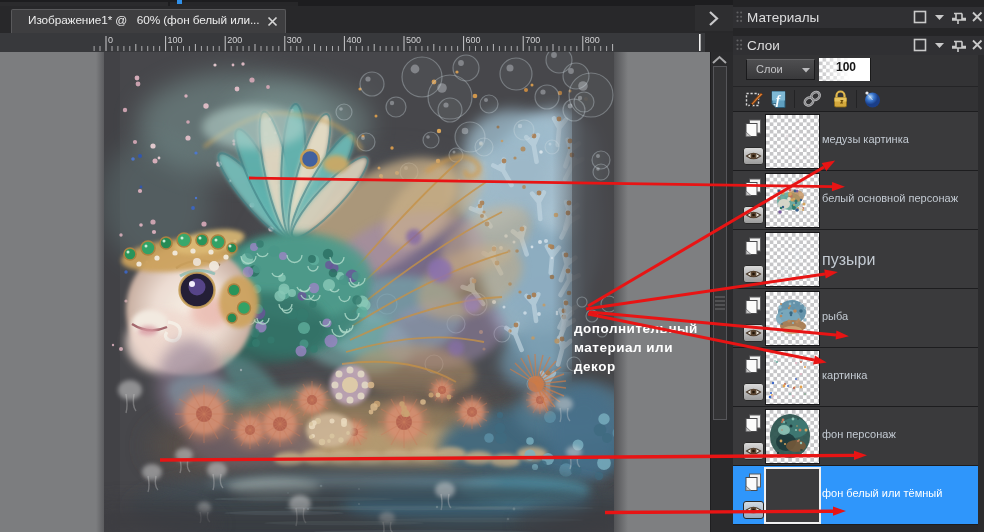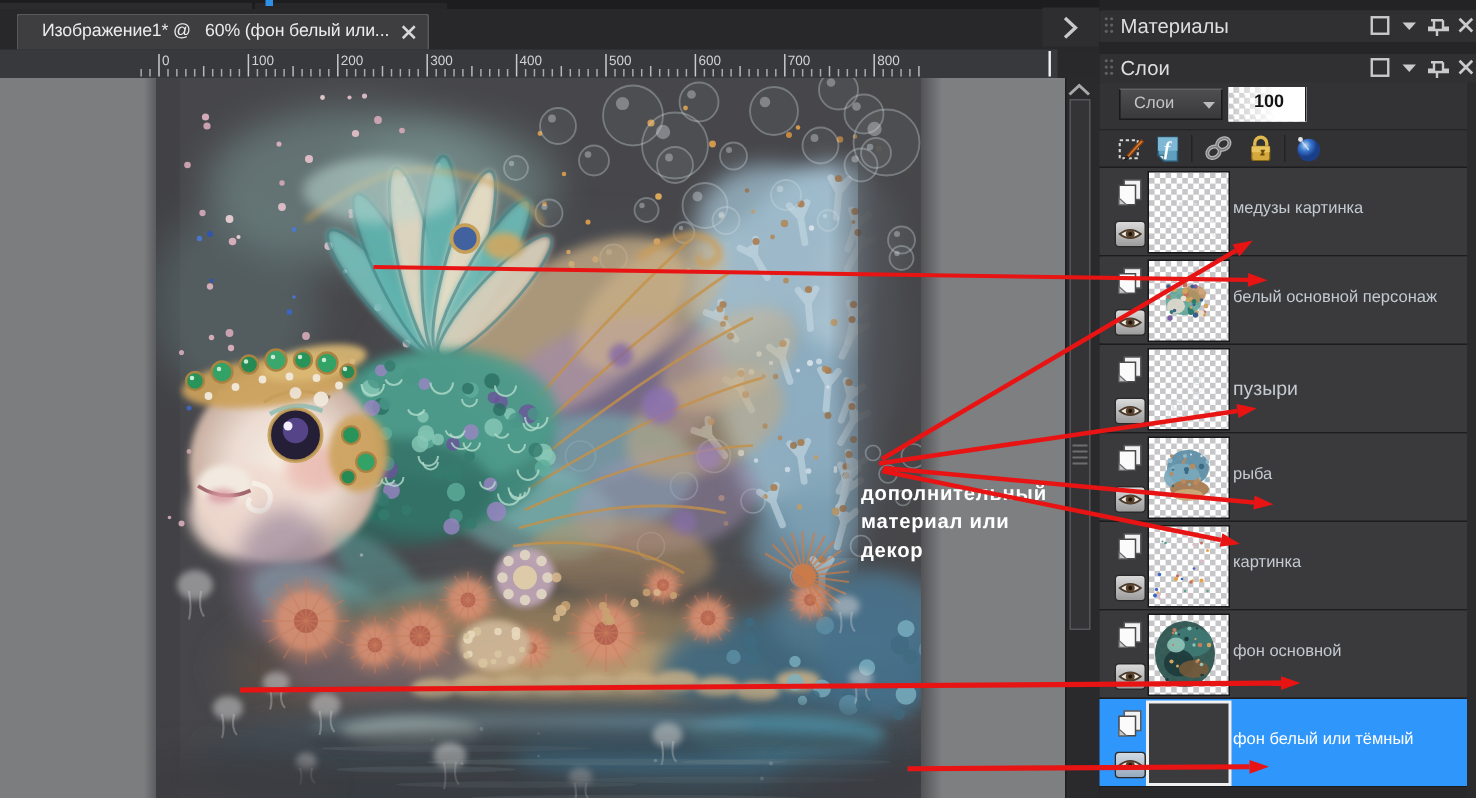--- a/index.html
+++ b/index.html
@@ -1209,21 +1209,21 @@
 <div style="position:absolute;left:766px;top:233px;width:53px;height:53px;background:repeating-conic-gradient(#c6c6c8 0% 25%, #ffffff 0% 50%) 0 0/7.4px 7.4px;"></div>
 <svg width="53" height="53" style="position:absolute;left:766px;top:233px">
     <circle cx="31" cy="32" r="2.1" fill="none" stroke="#d8dde2" stroke-width="0.7" opacity="0.6"></circle>
     <circle cx="15" cy="43" r="2.4" fill="none" stroke="#d8dde2" stroke-width="0.7" opacity="0.6"></circle>
     <circle cx="32" cy="25" r="3.9" fill="none" stroke="#d8dde2" stroke-width="0.7" opacity="0.6"></circle>
     <circle cx="32" cy="21" r="2.3" fill="none" stroke="#d8dde2" stroke-width="0.7" opacity="0.6"></circle>
     <circle cx="20" cy="39" r="4.0" fill="none" stroke="#d8dde2" stroke-width="0.7" opacity="0.6"></circle>
     <circle cx="34" cy="16" r="3.4" fill="none" stroke="#d8dde2" stroke-width="0.7" opacity="0.6"></circle>
     <circle cx="18" cy="37" r="2.6" fill="none" stroke="#d8dde2" stroke-width="0.7" opacity="0.6"></circle>
   </svg>
-<div style="position:absolute;left:822px;top:251px;width:156px;height:14px;font-size:13px;color:#c3cad2;white-space:nowrap">пузыри</div>
+<div style="position:absolute;left:822px;top:251px;width:156px;height:14px;font-size:16px;color:#c3cad2;white-space:nowrap">пузыри</div>
 <div style="position:absolute;left:733px;top:289px;width:245px;height:58px;background:#3a3a3c"></div>
 <div style="position:absolute;left:733px;top:347px;width:245px;height:1px;background:#1d1d1f"></div>
 <svg width="20" height="21" style="position:absolute;left:744px;top:296px">
 <rect x="5.5" y="1" width="11" height="13" fill="#f2f2f2" stroke="#5a5a5c" stroke-width="1"></rect>
 <rect x="2" y="4.5" width="11" height="13" fill="#fbfbfb" stroke="#4a4a4c" stroke-width="1"></rect>
 <path d="M2 17.5 L2 13 L7 17.5 Z" fill="#c8c8c8" stroke="#6a6a6c" stroke-width="0.8"></path>
 </svg>
 <svg width="21" height="18" style="position:absolute;left:743px;top:324px">
 <defs>
       <linearGradient id="eg743324" x1="0" y1="0" x2="0" y2="1">
@@ -1358,21 +1358,21 @@
     <circle cx="33" cy="30" r="0.8" fill="#d4a45e"></circle>
     <circle cx="17" cy="10" r="1.4" fill="#c47a5c"></circle>
     <circle cx="12" cy="43" r="1.2" fill="#1e3a3c"></circle>
     <circle cx="36" cy="40" r="0.7" fill="#1e3a3c"></circle>
     <circle cx="20" cy="13" r="0.7" fill="#1e3a3c"></circle>
     <circle cx="35" cy="33" r="1.2" fill="#8fc4b8"></circle>
     <circle cx="34" cy="20" r="1.5" fill="#c47a5c"></circle>
     <circle cx="18" cy="12" r="1.0" fill="#8fc4b8"></circle>
     <circle cx="40" cy="20" r="1.5" fill="#d4a45e"></circle>
   </svg>
-<div style="position:absolute;left:822px;top:428px;width:156px;height:14px;font-size:11px;color:#c3cad2;white-space:nowrap">фон основной</div>
+<div style="position:absolute;left:822px;top:428px;width:156px;height:14px;font-size:11px;color:#c3cad2;white-space:nowrap">фон персонаж</div>
 <div style="position:absolute;left:733px;top:466px;width:245px;height:58px;background:#2f96fb"></div>
 <div style="position:absolute;left:733px;top:524px;width:245px;height:1px;background:#1d1d1f"></div>
 <svg width="20" height="21" style="position:absolute;left:744px;top:473px">
 <rect x="5.5" y="1" width="11" height="13" fill="#f2f2f2" stroke="#5a5a5c" stroke-width="1"></rect>
 <rect x="2" y="4.5" width="11" height="13" fill="#fbfbfb" stroke="#4a4a4c" stroke-width="1"></rect>
 <path d="M2 17.5 L2 13 L7 17.5 Z" fill="#c8c8c8" stroke="#6a6a6c" stroke-width="0.8"></path>
 </svg>
 <svg width="21" height="18" style="position:absolute;left:743px;top:501px">
 <defs>
       <linearGradient id="eg743501" x1="0" y1="0" x2="0" y2="1">

